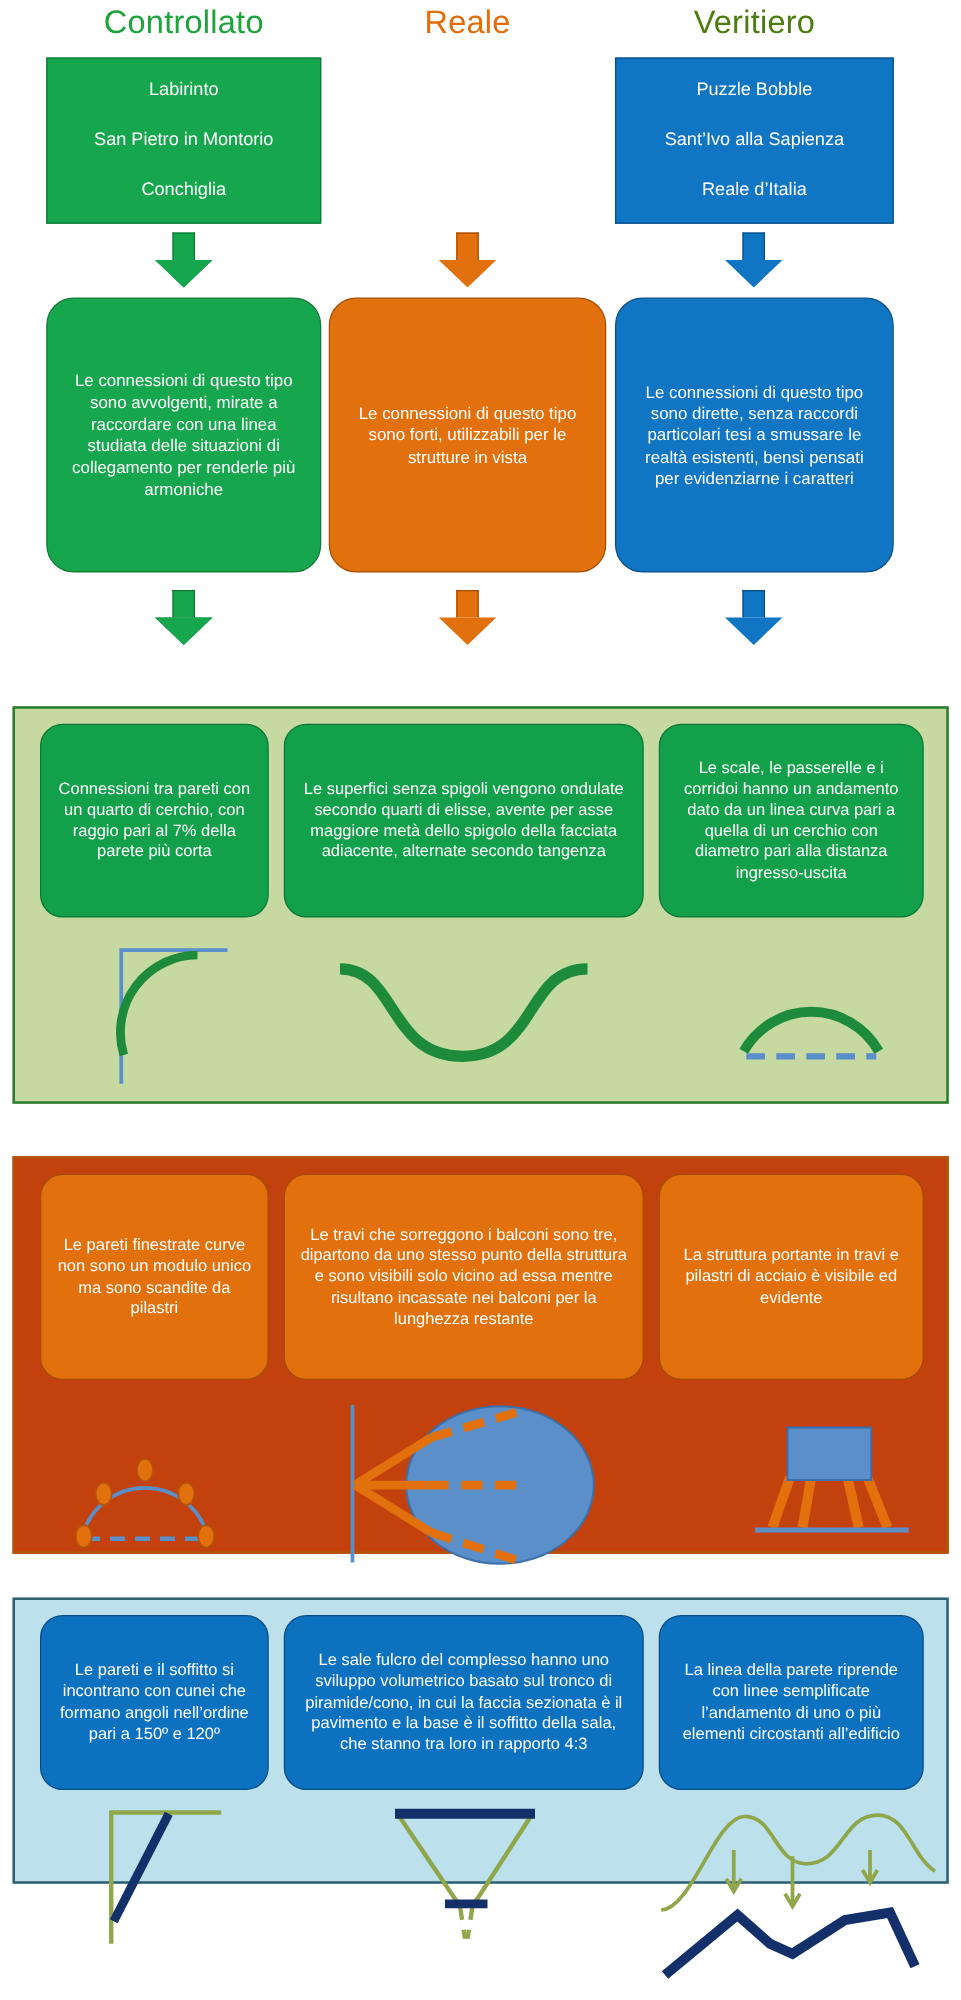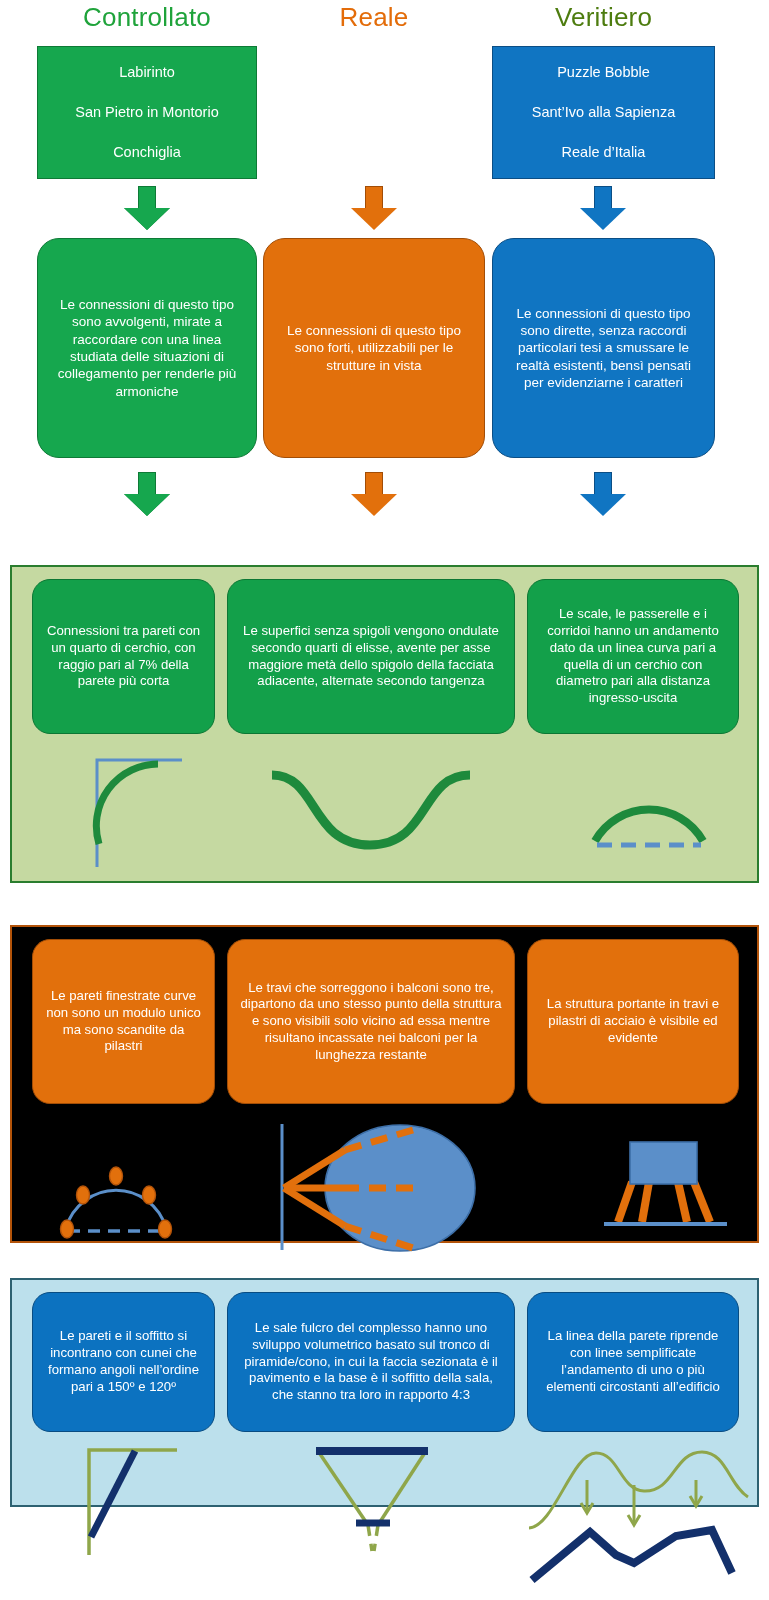--- a/index.html
+++ b/index.html
@@ -40,21 +40,21 @@
   .rr{position:absolute;box-sizing:border-box;border-radius:22px;
       display:flex;align-items:center;justify-content:center;
       color:#fff;font-size:13.5px;line-height:1.28;text-align:center;padding:10px 14px;}
   .rr.c1{left:37px;top:238px;width:220px;height:220px;background:#16A74E;border:1.5px solid #0E7A36;}
   .rr.c2{left:263px;top:238px;width:222px;height:220px;background:#E2700C;border:1.5px solid #A24D06;}
   .rr.c3{left:492px;top:238px;width:223px;height:220px;background:#1075C2;border:1.5px solid #0B4E85;}
 
   
   .panel{position:absolute;left:10px;width:749px;box-sizing:border-box;}
   .panel.green{top:565px;height:318px;background:#C5D9A1;border:2px solid #2A7D2E;}
-  .panel.orange{top:925px;height:318px;background:#000000;border:2px solid #B35309;}
+  .panel.orange{top:925px;height:318px;background:#c2410c;border:2px solid #B35309;}
   .panel.blue{top:1278px;height:229px;background:#BCE0EC;border:2px solid #2D6171;padding-left:22px;}
 
   .pbox{position:absolute;box-sizing:border-box;border-radius:18px;
         display:flex;align-items:center;justify-content:center;
         color:#fff;font-size:13.2px;line-height:1.27;text-align:center;padding:8px 11px;}
   .panel.green .pbox{background:#13A04A;border:1.5px solid #0C7734;}
   .panel.orange .pbox{background:#E2700C;border:1.5px solid #A24D06;}
   .panel.blue  .pbox{background:#0C72C0;border:1.5px solid #084C82;}
 
   .pbox.p1{left:20px;width:183px;}

